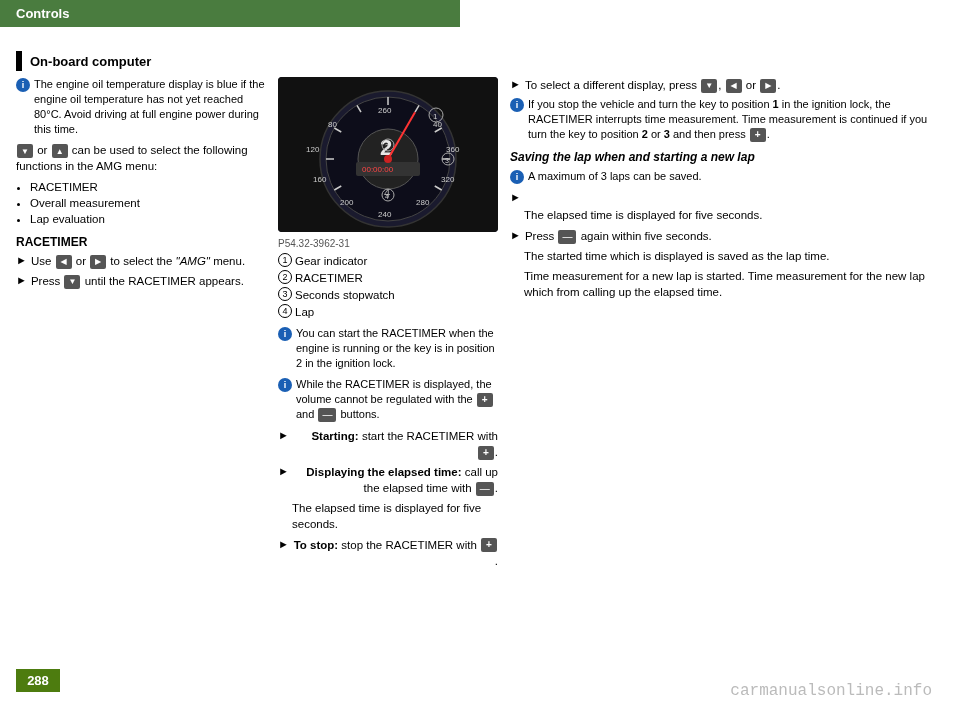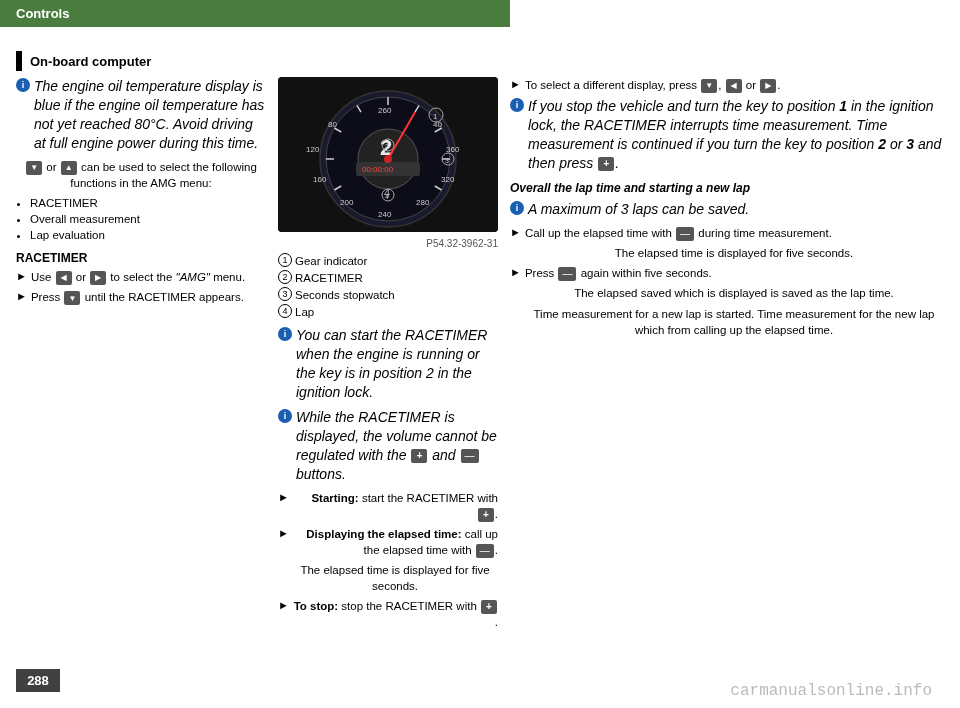--- a/index.html
+++ b/index.html
@@ -20,21 +20,21 @@
       background: #fff;
     }
 
     
     .header-bar {
       background: #4a7c3f;
       color: #fff;
       font-weight: bold;
       font-size: 13px;
       padding: 6px 16px;
-      width: 510px;
+      width: 460px;
     }
 
     
     .section-title-row {
       display: flex;
       align-items: center;
       margin: 24px 16px 6px 16px;
     }
     .black-bar {
       width: 6px;
@@ -82,22 +82,21 @@
       color: #fff;
       font-size: 9px;
       font-weight: bold;
       display: flex;
       align-items: center;
       justify-content: center;
       flex-shrink: 0;
       margin-top: 1px;
     }
     .info-text {
-      font-size: 14px;
-      font-style: italic;
+      font-size: 11px;
       line-height: 1.35;
     }
 
     
     .btn-icon {
       display: inline-flex;
       align-items: center;
       justify-content: center;
       background: #555;
       color: #fff;
@@ -113,21 +112,20 @@
     .btn-icon-triangle-up::before { content: '▲'; }
     .btn-icon-left::before { content: '◀'; }
     .btn-icon-right::before { content: '▶'; }
     .btn-icon-plus::before { content: '+'; font-size: 10px; font-weight: bold; }
     .btn-icon-minus::before { content: '—'; font-size: 10px; }
 
     .control-text {
       font-size: 11.5px;
       line-height: 1.4;
       margin-bottom: 4px;
-      text-align: center;
     }
 
     .bullet-list {
       margin-left: 14px;
       margin-bottom: 6px;
     }
     .bullet-list li {
       font-size: 11.5px;
       line-height: 1.4;
       list-style: disc;
@@ -169,21 +167,20 @@
 
     
     .gauge-svg {
       width: 100%;
       height: 100%;
     }
 
     .img-caption {
       font-size: 10px;
       color: #555;
-      text-align: right;
       margin-bottom: 4px;
     }
 
     .numbered-list {
       margin-bottom: 6px;
     }
     .numbered-item {
       display: flex;
       align-items: flex-start;
       font-size: 11.5px;
@@ -206,21 +203,21 @@
 
     .bold-label {
       font-weight: bold;
     }
 
     
     .page-number-box {
       position: absolute;
       bottom: 16px;
       left: 16px;
-      background: #404040;
+      background: #4d7c0f;
       color: #fff;
       font-weight: bold;
       font-size: 13px;
       padding: 4px 10px;
       min-width: 44px;
       text-align: center;
     }
 
     
     .watermark {
@@ -441,49 +438,44 @@
 
       <div class="info-box" style="margin-bottom:8px;">
         <div class="info-icon">i</div>
         <span class="info-text">
           If you stop the vehicle and turn the key to position <strong>1</strong> in the ignition lock, the RACETIMER interrupts time measurement. Time measurement is continued if you turn the key to position <strong>2</strong> or <strong>3</strong> and then press
           <span class="btn-icon btn-icon-plus"></span>.
         </span>
       </div>
 
       <div class="saving-title">
-        Overall the lap time and starting a new lap
+        Saving the lap when and starting a new lap
       </div>
 
       <div class="info-box">
         <div class="info-icon">i</div>
         <span class="info-text">A maximum of 3 laps can be saved.</span>
       </div>
 
       <div class="arrow-item" style="margin-top:4px;">
         <span class="arrow-sym">►</span>
-        <span class="arrow-text">
-          Call up the elapsed time with
-          <span class="btn-icon btn-icon-minus"></span>
-          during time measurement.
-        </span>
       </div>
 
       <div class="control-text" style="margin-left:14px;">The elapsed time is displayed for five seconds.</div>
 
       <div class="arrow-item">
         <span class="arrow-sym">►</span>
         <span class="arrow-text">
           Press
           <span class="btn-icon btn-icon-minus"></span>
           again within five seconds.
         </span>
       </div>
 
-      <div class="control-text" style="margin-left:14px;">The elapsed saved which is displayed is saved as the lap time.</div>
+      <div class="control-text" style="margin-left:14px;">The started time which is displayed is saved as the lap time.</div>
 
       <div class="control-text" style="margin-left:14px;">Time measurement for a new lap is started. Time measurement for the new lap which from calling up the elapsed time.</div>
 
     </div>
   </div>
 
   <div class="page-number-box">288</div>
 
   <div class="watermark">carmanualsonline.info</div>
 

